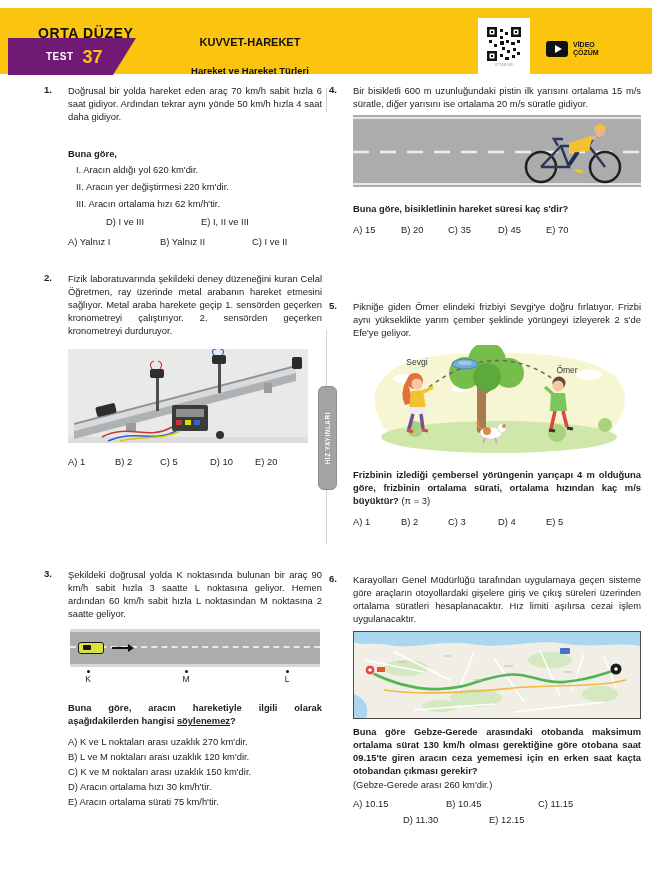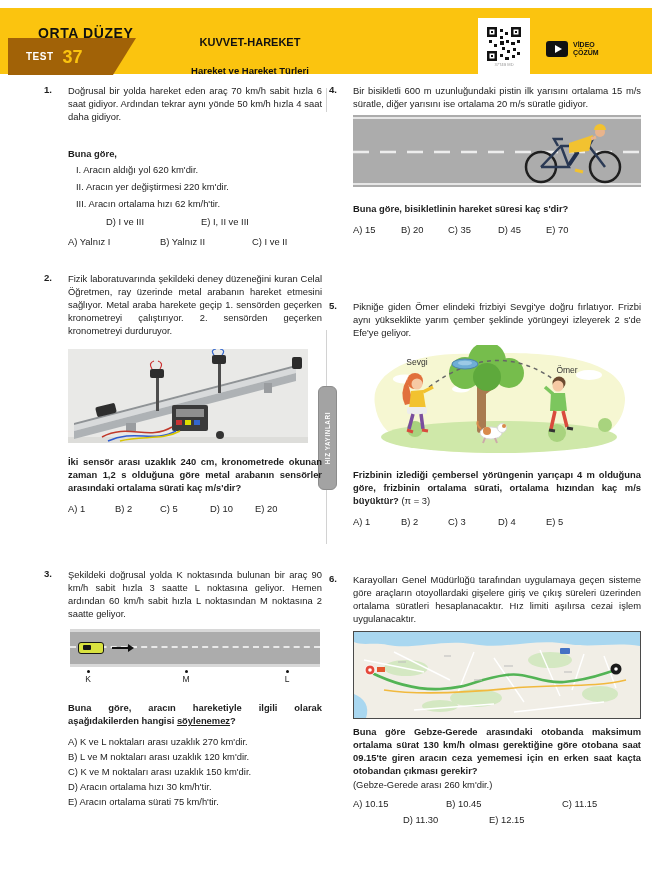--- a/index.html
+++ b/index.html
@@ -2,23 +2,23 @@
 <html><head>
 <meta charset="utf-8">
 <style>
   html,body{margin:0;padding:0;background:#fff;}
   .page{position:relative;width:652px;height:870px;background:#ffffff;
         font-family:"Liberation Sans",sans-serif;color:#1d1d1d;overflow:hidden;}
 
   
   .band{position:absolute;left:0;top:8px;width:652px;height:66px;background:#FBC40F;}
   .level{position:absolute;left:38px;top:17px;font-size:14px;font-weight:bold;letter-spacing:.6px;color:#111;}
-  .testflag{position:absolute;left:8px;top:30px;width:128px;height:37px;background:#a16207;
+  .testflag{position:absolute;left:8px;top:30px;width:128px;height:37px;background:#701a75;
             clip-path:polygon(0 0,100% 0,82% 100%,0 100%);
-            display:flex;align-items:center;padding-left:18px;box-sizing:border-box;}
+            display:flex;align-items:center;padding-left:38px;box-sizing:border-box;}
   .testflag .tlabel{color:#fff;font-size:10px;font-weight:bold;margin-right:9px;letter-spacing:.5px;}
   .testflag .tnum{color:#FBC40F;font-size:18px;font-weight:bold;line-height:1;}
   .subject{position:absolute;left:100px;top:28px;width:300px;text-align:center;
            font-size:11px;font-weight:bold;color:#111;}
   .topic{position:absolute;left:100px;top:57px;width:300px;text-align:center;
          font-size:9.5px;font-weight:bold;color:#111;}
   .qrbox{position:absolute;left:478px;top:10px;width:52px;height:58px;background:#fff;
          display:flex;flex-direction:column;align-items:center;justify-content:center;}
   .qrcap{font-size:4px;color:#999;margin-top:1px;}
   .vbadge{position:absolute;left:546px;top:33px;display:flex;align-items:center;}
@@ -172,21 +172,20 @@
           <rect x="108" y="71" width="6" height="5" fill="#c33"></rect>
             <rect x="117" y="71" width="6" height="5" fill="#dd0"></rect>
             <rect x="126" y="71" width="6" height="5" fill="#36c"></rect>
 
           <path d="M104,78 C80,92 60,74 34,88" stroke="#c0392b" stroke-width="1.5" fill="none"></path>
           <path d="M108,82 C86,94 66,80 40,92" stroke="#2e5bd0" stroke-width="1.5" fill="none"></path>
           <path d="M112,82 C94,92 74,86 52,92" stroke="#d8c500" stroke-width="1.5" fill="none"></path>
           <circle cx="152" cy="86" r="4" fill="#333"></circle>
         </svg>
       </div>
-      <div class="ask" style="margin-top:8px;">İki sensör arası uzaklık 240 cm, kronometrede okunan zaman 1,2 s olduğuna göre metal arabanın sensörler arasındaki ortalama sürati kaç m/s'dir?</div>
       <div class="optrow">
         <span class="opt" style="width:47px;">A) 1</span>
         <span class="opt" style="width:45px;">B) 2</span>
         <span class="opt" style="width:50px;">C) 5</span>
         <span class="opt" style="width:45px;">D) 10</span>
         <span class="opt">E) 20</span>
       </div>
     </div>
   </div>
 
@@ -346,21 +345,21 @@
           <rect x="23" y="35" width="8" height="5" fill="#E4572E"></rect>
           <circle cx="262" cy="37" r="5.5" fill="#1b1b1b"></circle>
             <circle cx="262" cy="37" r="1.8" fill="#fff"></circle>
           <path d="M44,30 h8 M150,34 h9 M120,48 h8 M210,40 h8 M90,24 h7" stroke="#BBB" stroke-width="1"></path>
         </svg>
       </div>
       <div class="ask" style="margin-top:6px;">Buna göre Gebze-Gerede arasındaki otobanda maksimum ortalama sürat 130 km/h olması gerektiğine göre otobana saat 09.15'te giren aracın ceza yememesi için en erken saat kaçta otobandan çıkması gerekir?</div>
       <div class="qtext" style="margin-top:1px;">(Gebze-Gerede arası 260 km'dir.)</div>
       <div class="optrow" style="margin-top:7px;">
         <span class="opt" style="width:93px;">A) 10.15</span>
-        <span class="opt" style="width:116px;">B) 10.45</span>
+        <span class="opt" style="width:92px;">B) 10.45</span>
         <span class="opt">C) 11.15</span>
       </div>
       <div class="optrow" style="margin-top:5px;margin-left:50px;">
         <span class="opt" style="width:86px;">D) 11.30</span>
         <span class="opt">E) 12.15</span>
       </div>
     </div>
   </div>
 
 </div>

